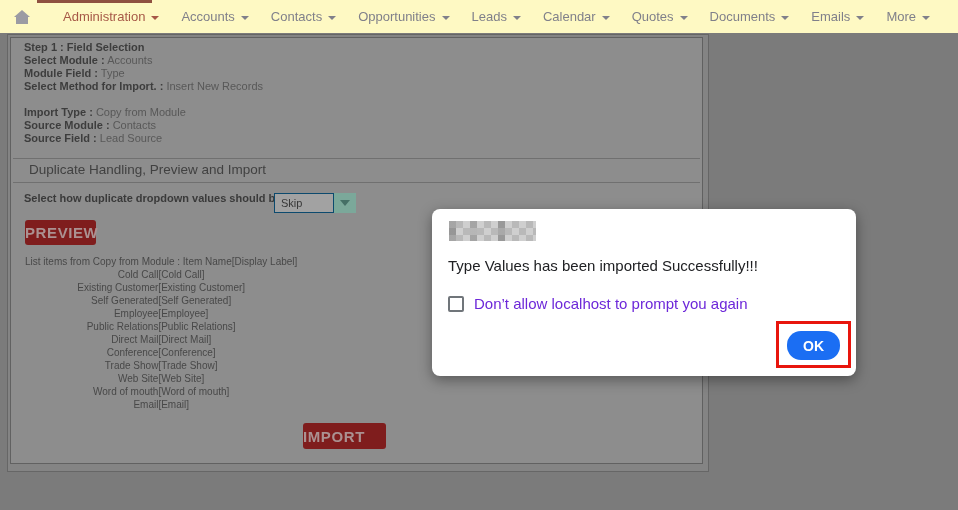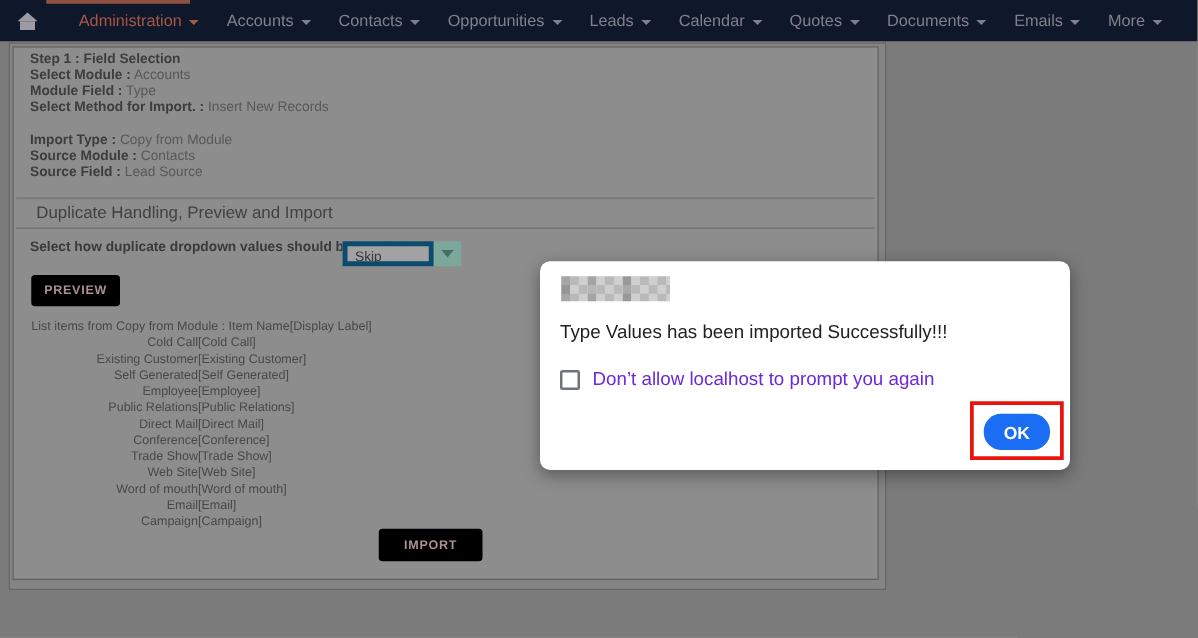--- a/index.html
+++ b/index.html
@@ -6,21 +6,21 @@
   html,body { width:958px; height:510px; overflow:hidden; }
   body {
     font-family:"Liberation Sans", sans-serif;
     background:#7b7b7b;
     position:relative;
   }
 
   
   .navbar {
     position:absolute; left:0; top:0; width:958px; height:33px;
-    background:#0f172a; display:flex; align-items:center;
+    background:#fef9c3; display:flex; align-items:center;
   }
   .nav-accent-bar {
     position:absolute; left:37px; top:0; width:115px; height:3px;
     background:#8f5140;
   }
   .home-btn { margin-left:14px; margin-right:22px; width:16px; height:14px; position:relative; cursor:pointer; }
   .home-roof {
     position:absolute; left:0; top:0;
     border-left:8px solid transparent; border-right:8px solid transparent;
     border-bottom:7px solid #9b9ba3;
@@ -64,36 +64,36 @@
     display:inline-block; margin-left:4px; width:12px; height:12px; line-height:11px;
     border:1px solid #5f5f5f; border-radius:50%; color:#4c4c4c;
     font-size:8px; text-align:center; font-weight:bold; vertical-align:-2px;
     font-family:"Liberation Serif", serif; font-style:italic;
   }
   .dropdown {
     position:absolute; left:263px; top:155px; width:95px; height:20px;
     display:flex; cursor:pointer;
   }
   .dd-value {
-    width:73px; height:20px; background:#a2a2a2; border:4px solid #0c4a6e;
+    width:60px; height:20px; background:#a2a2a2; border:1px solid #0c4a6e;
     font-size:11px; color:#383838; padding:3px 0 0 6px;
   }
   .dd-arrow-btn {
     width:22px; height:20px; background:#7ba89a; display:flex;
     align-items:center; justify-content:center;
   }
   .dd-arrow {
     width:0; height:0;
     border-left:5px solid transparent; border-right:5px solid transparent;
     border-top:6px solid #456f66;
   }
   .crm-btn {
-    position:absolute; background:#000000; border:none; border-radius:3px;
-    color:#ab9191; font-size:10px; font-weight:bold; letter-spacing:0.6px;
-    font-family:"Liberation Sans", sans-serif; cursor:pointer; text-align:center;
+    position:absolute; background:#7f1d1d; border:none; border-radius:3px;
+    color:#ab9191; font-size:15px; font-weight:bold; letter-spacing:0.6px;
+    font-family:"Liberation Sans", sans-serif; cursor:pointer; text-align:left;
   }
   .preview-btn { left:14px; top:182px; width:71px; height:25px; }
   .import-btn { left:292px; top:385px; width:83px; height:26px; }
   .list-block {
     position:absolute; left:14px; top:217px; font-size:10px; line-height:13px;
     font-weight:normal; color:#484848;text-align:center;
   }
 
   
   .dialog {
@@ -224,21 +224,20 @@
     <div>Existing Customer[Existing Customer]</div>
     <div>Self Generated[Self Generated]</div>
     <div>Employee[Employee]</div>
     <div>Public Relations[Public Relations]</div>
     <div>Direct Mail[Direct Mail]</div>
     <div>Conference[Conference]</div>
     <div>Trade Show[Trade Show]</div>
     <div>Web Site[Web Site]</div>
     <div>Word of mouth[Word of mouth]</div>
     <div>Email[Email]</div>
-    <div>Campaign[Campaign]</div>
   </div>
 
   <button class="crm-btn import-btn">IMPORT</button>
 </div>
 
 <div class="dialog">
   <div class="redacted-title"></div>
   <div class="dialog-msg">Type Values has been imported Successfully!!!</div>
   <div class="chk-row">
     <div class="checkbox"></div>

